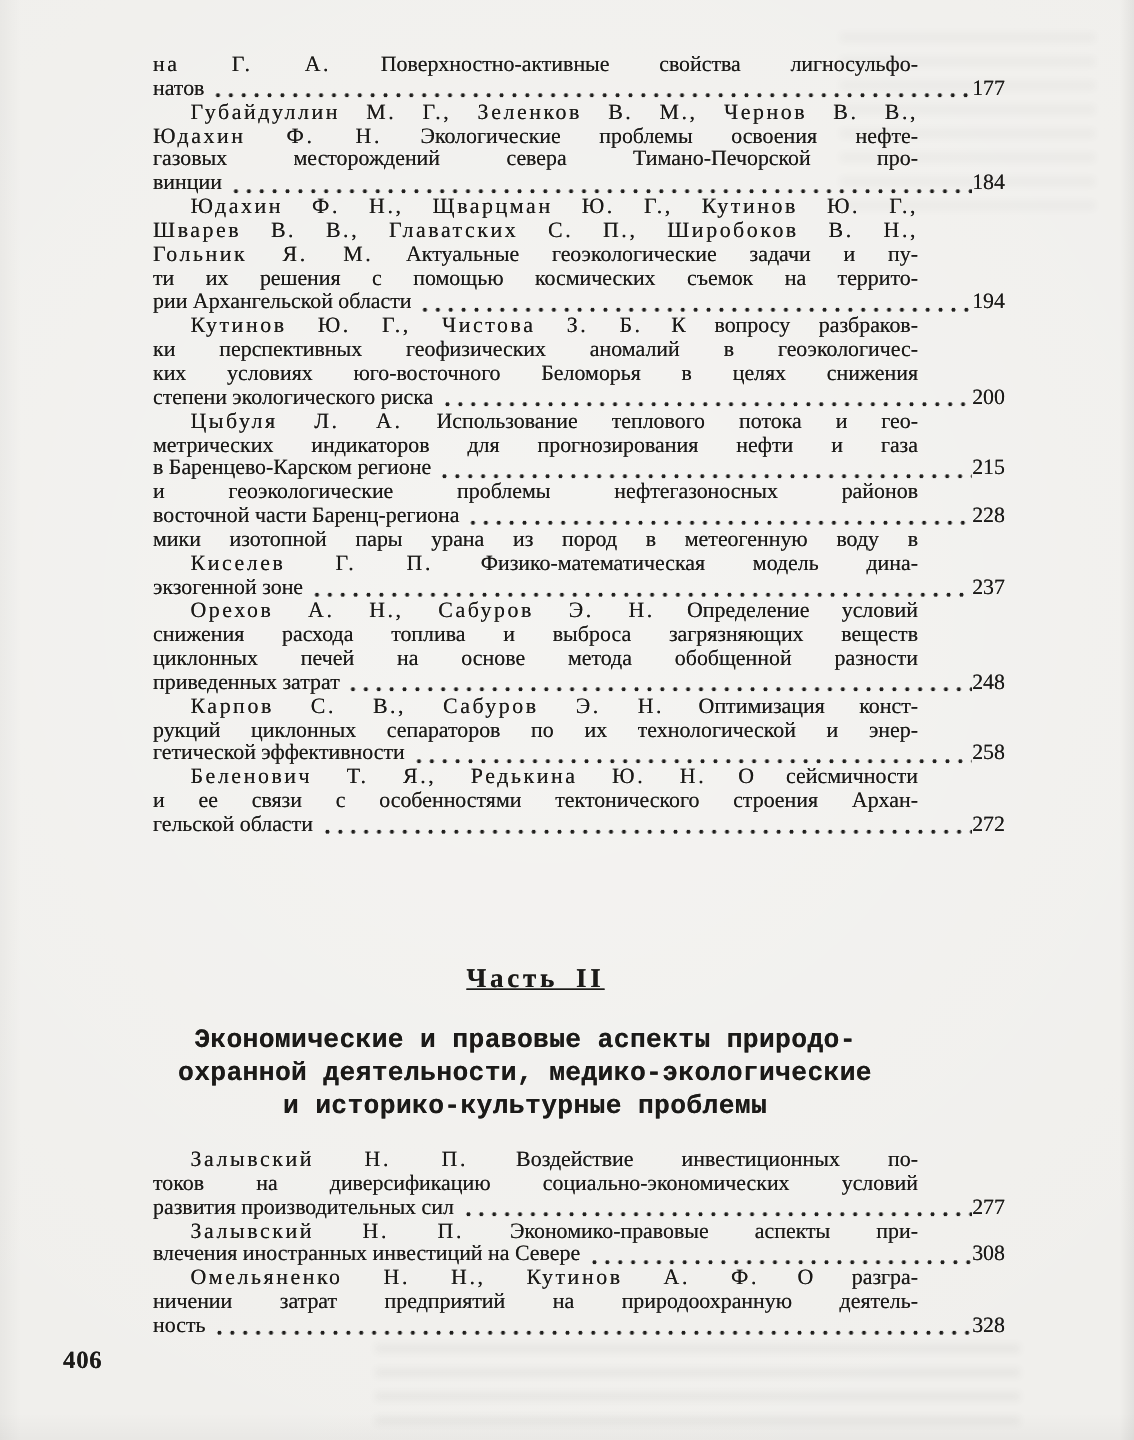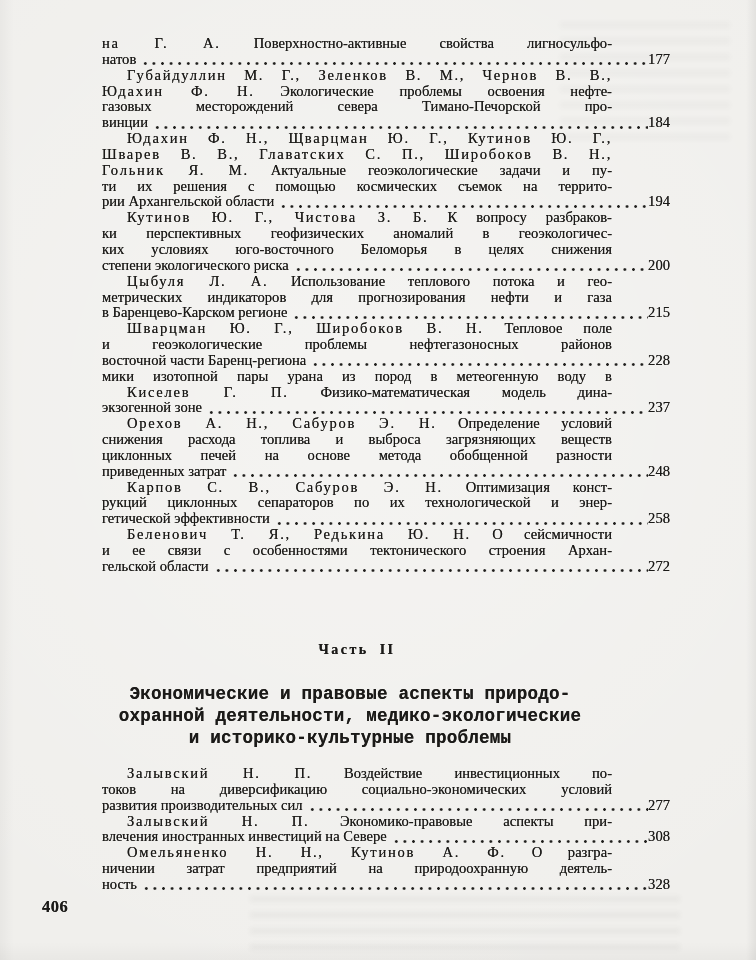--- a/index.html
+++ b/index.html
@@ -41,22 +41,22 @@
     flex:1 1 auto;min-width:18px;height:5px;
     align-self:flex-end;margin:0 0 1.5px 5px;
     background-image:radial-gradient(circle,#201f1d 1.15px,rgba(0,0,0,0) 1.55px);
     background-size:8.6px 5px;background-repeat:repeat-x;background-position:0 50%;
   }
   .pnum{ flex:0 0 auto; }
 
   
   .part-heading{
     position:absolute;left:102px;top:642px;width:510px;
-    text-align:center;font-weight:700;font-size:14px;
-    letter-spacing:2.5px;word-spacing:5px;
+    text-align:center;font-weight:700;font-size:18px;
+    letter-spacing:2.5px;word-spacing:5px;text-decoration:underline;
   }
   .section-title{
     position:absolute;left:90px;top:683px;width:520px;
     text-align:center;font-weight:700;
     font-size:17.6px;line-height:22px;letter-spacing:.2px;font-family:Liberation Mono, monospace;
   }
 
   
   .folio{
     position:absolute;left:42px;top:897px;
@@ -119,21 +119,20 @@
       <div class="entry">
         <div class="line ind"><span class="sp">Цыбуля Л. А.</span><span> Использование теплового потока и гео-</span></div>
         <div class="line"><span>метрических индикаторов для прогнозирования нефти и газа</span></div>
         <div class="line leader">
           <span>в Баренцево-Карском регионе</span>
           <span class="dots"></span>
           <span class="pnum">215</span>
         </div>
       </div>
       <div class="entry">
-        <div class="line ind"><span class="sp">Шварцман Ю. Г., Широбоков В. Н.</span><span> Тепловое поле</span></div>
         <div class="line"><span>и геоэкологические проблемы нефтегазоносных районов</span></div>
         <div class="line leader">
           <span>восточной части Баренц-региона</span>
           <span class="dots"></span>
           <span class="pnum">228</span>
         </div>
       </div>
       <div class="entry">
         <div class="line"><span>мики изотопной пары урана из пород в метеогенную воду в</span></div>
         <div class="line ind"><span class="sp">Киселев Г. П.</span><span> Физико-математическая модель дина-</span></div>

